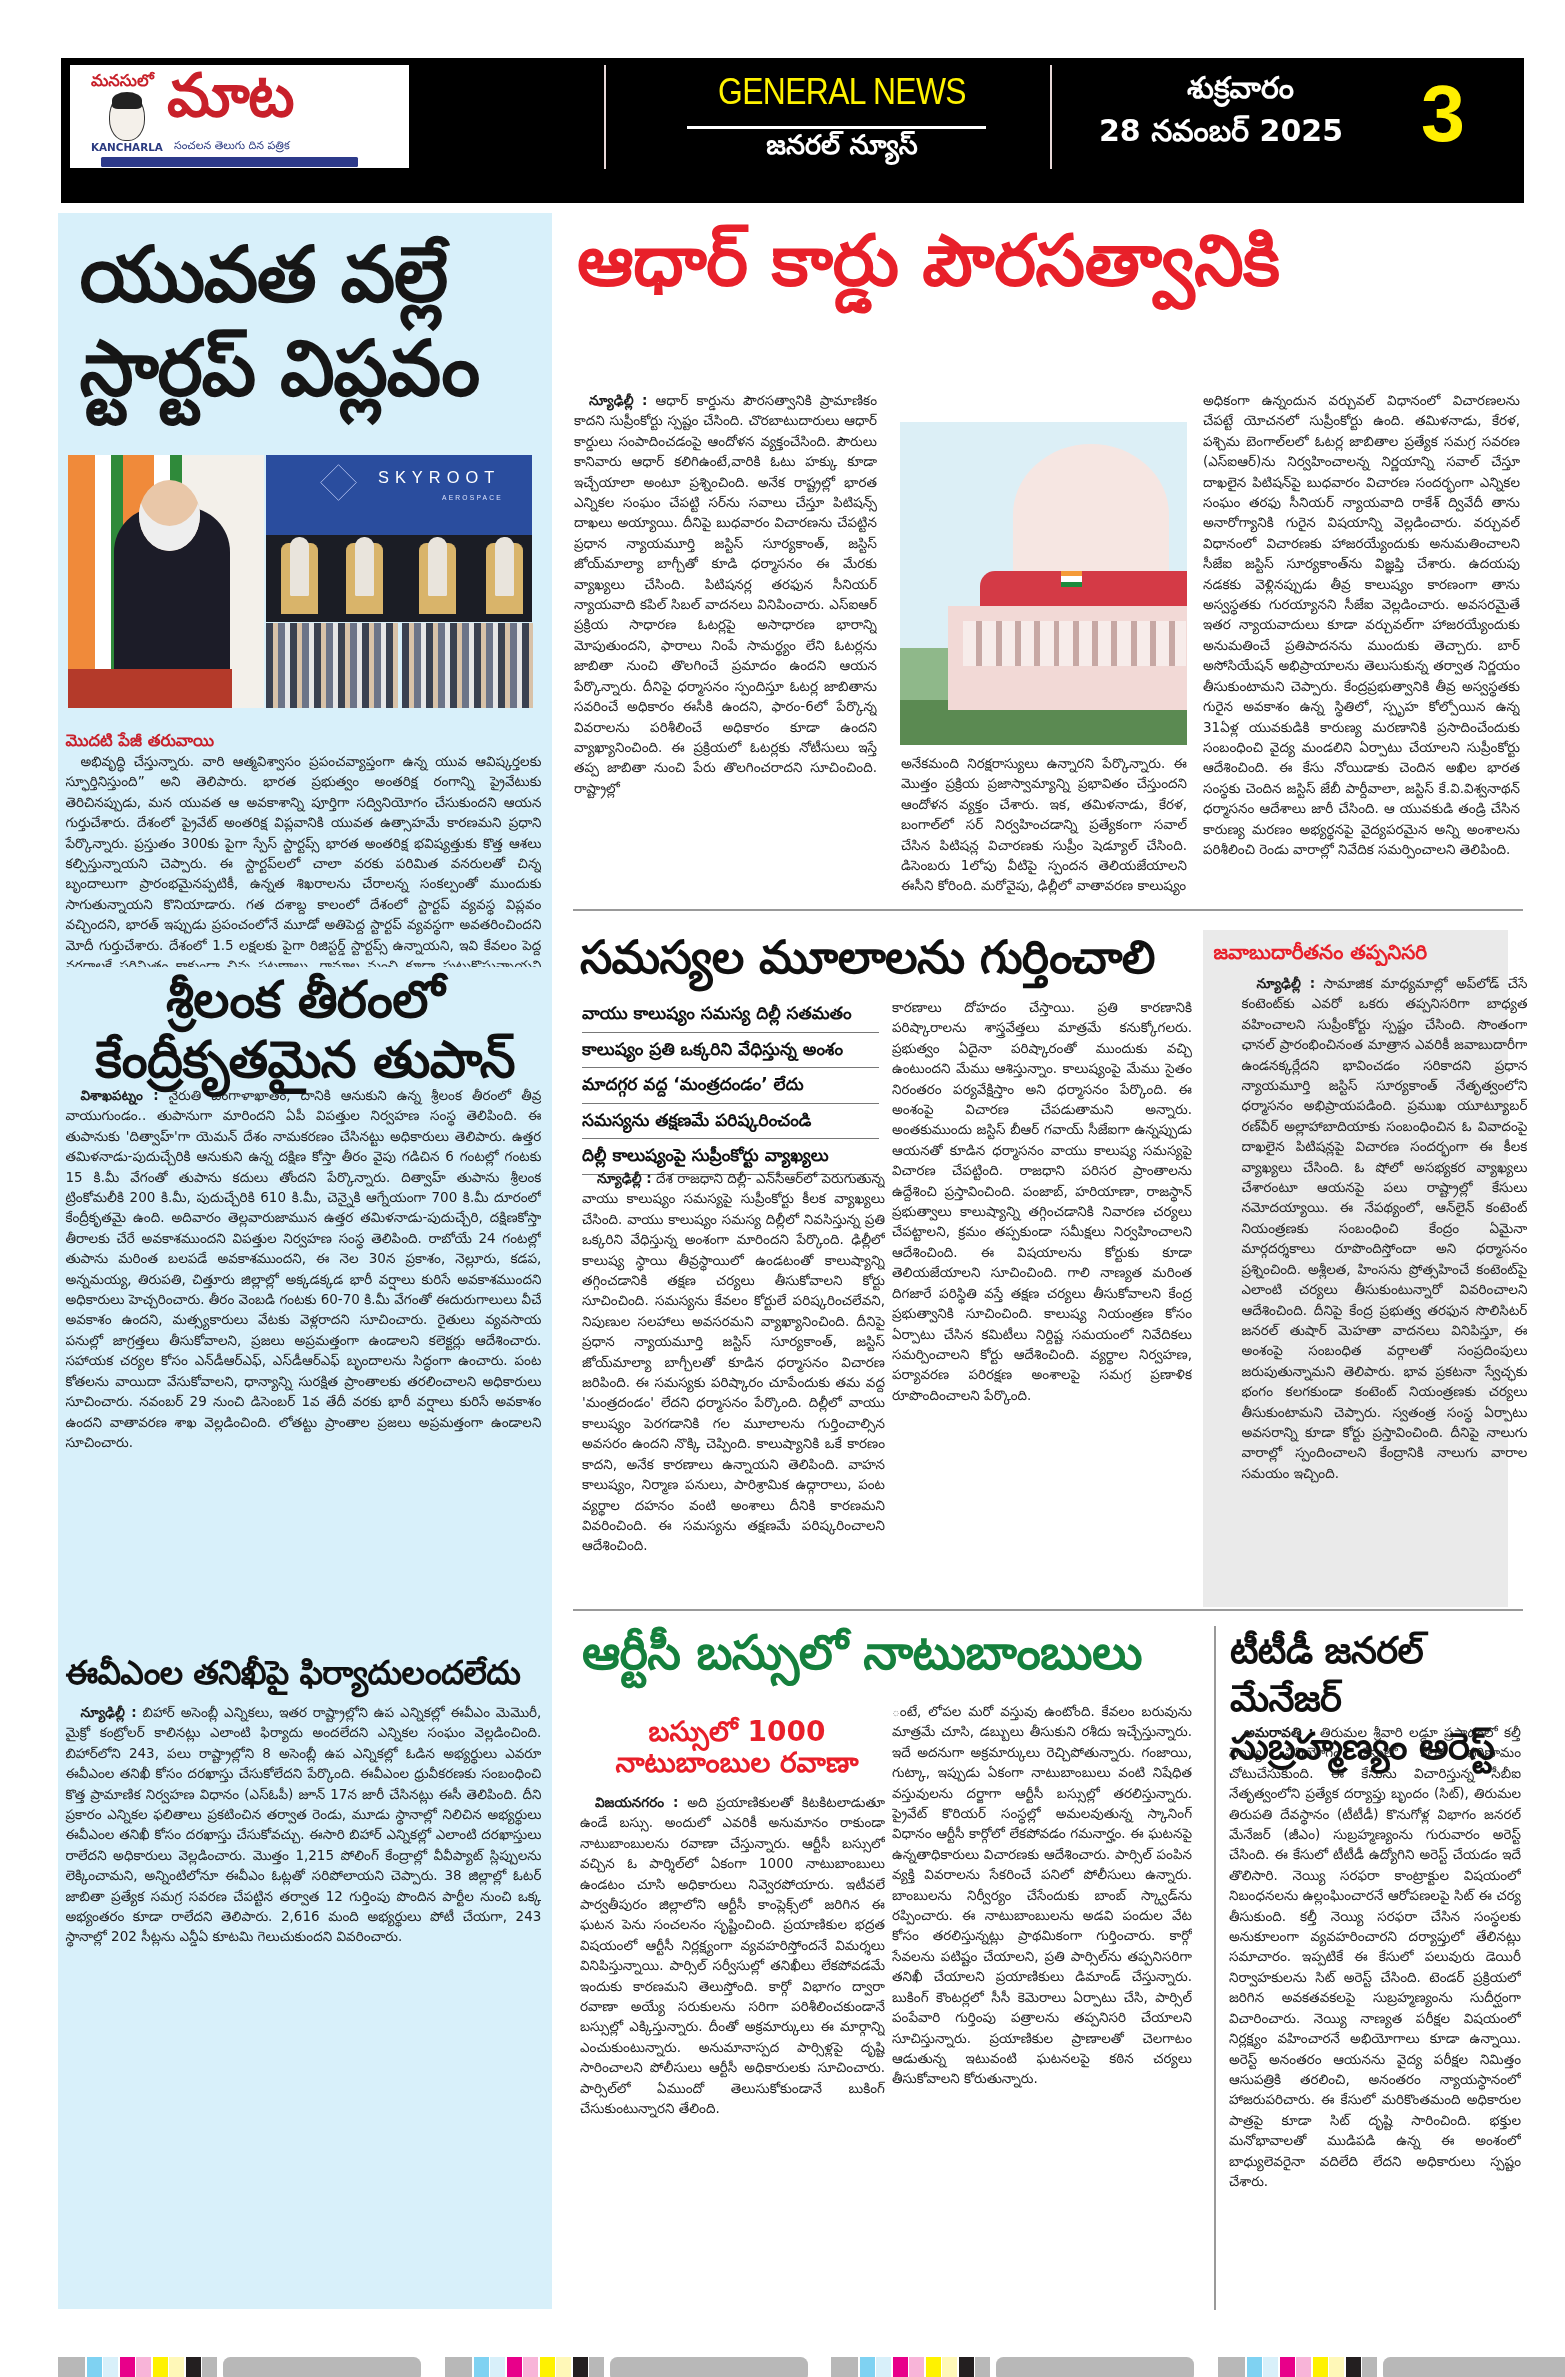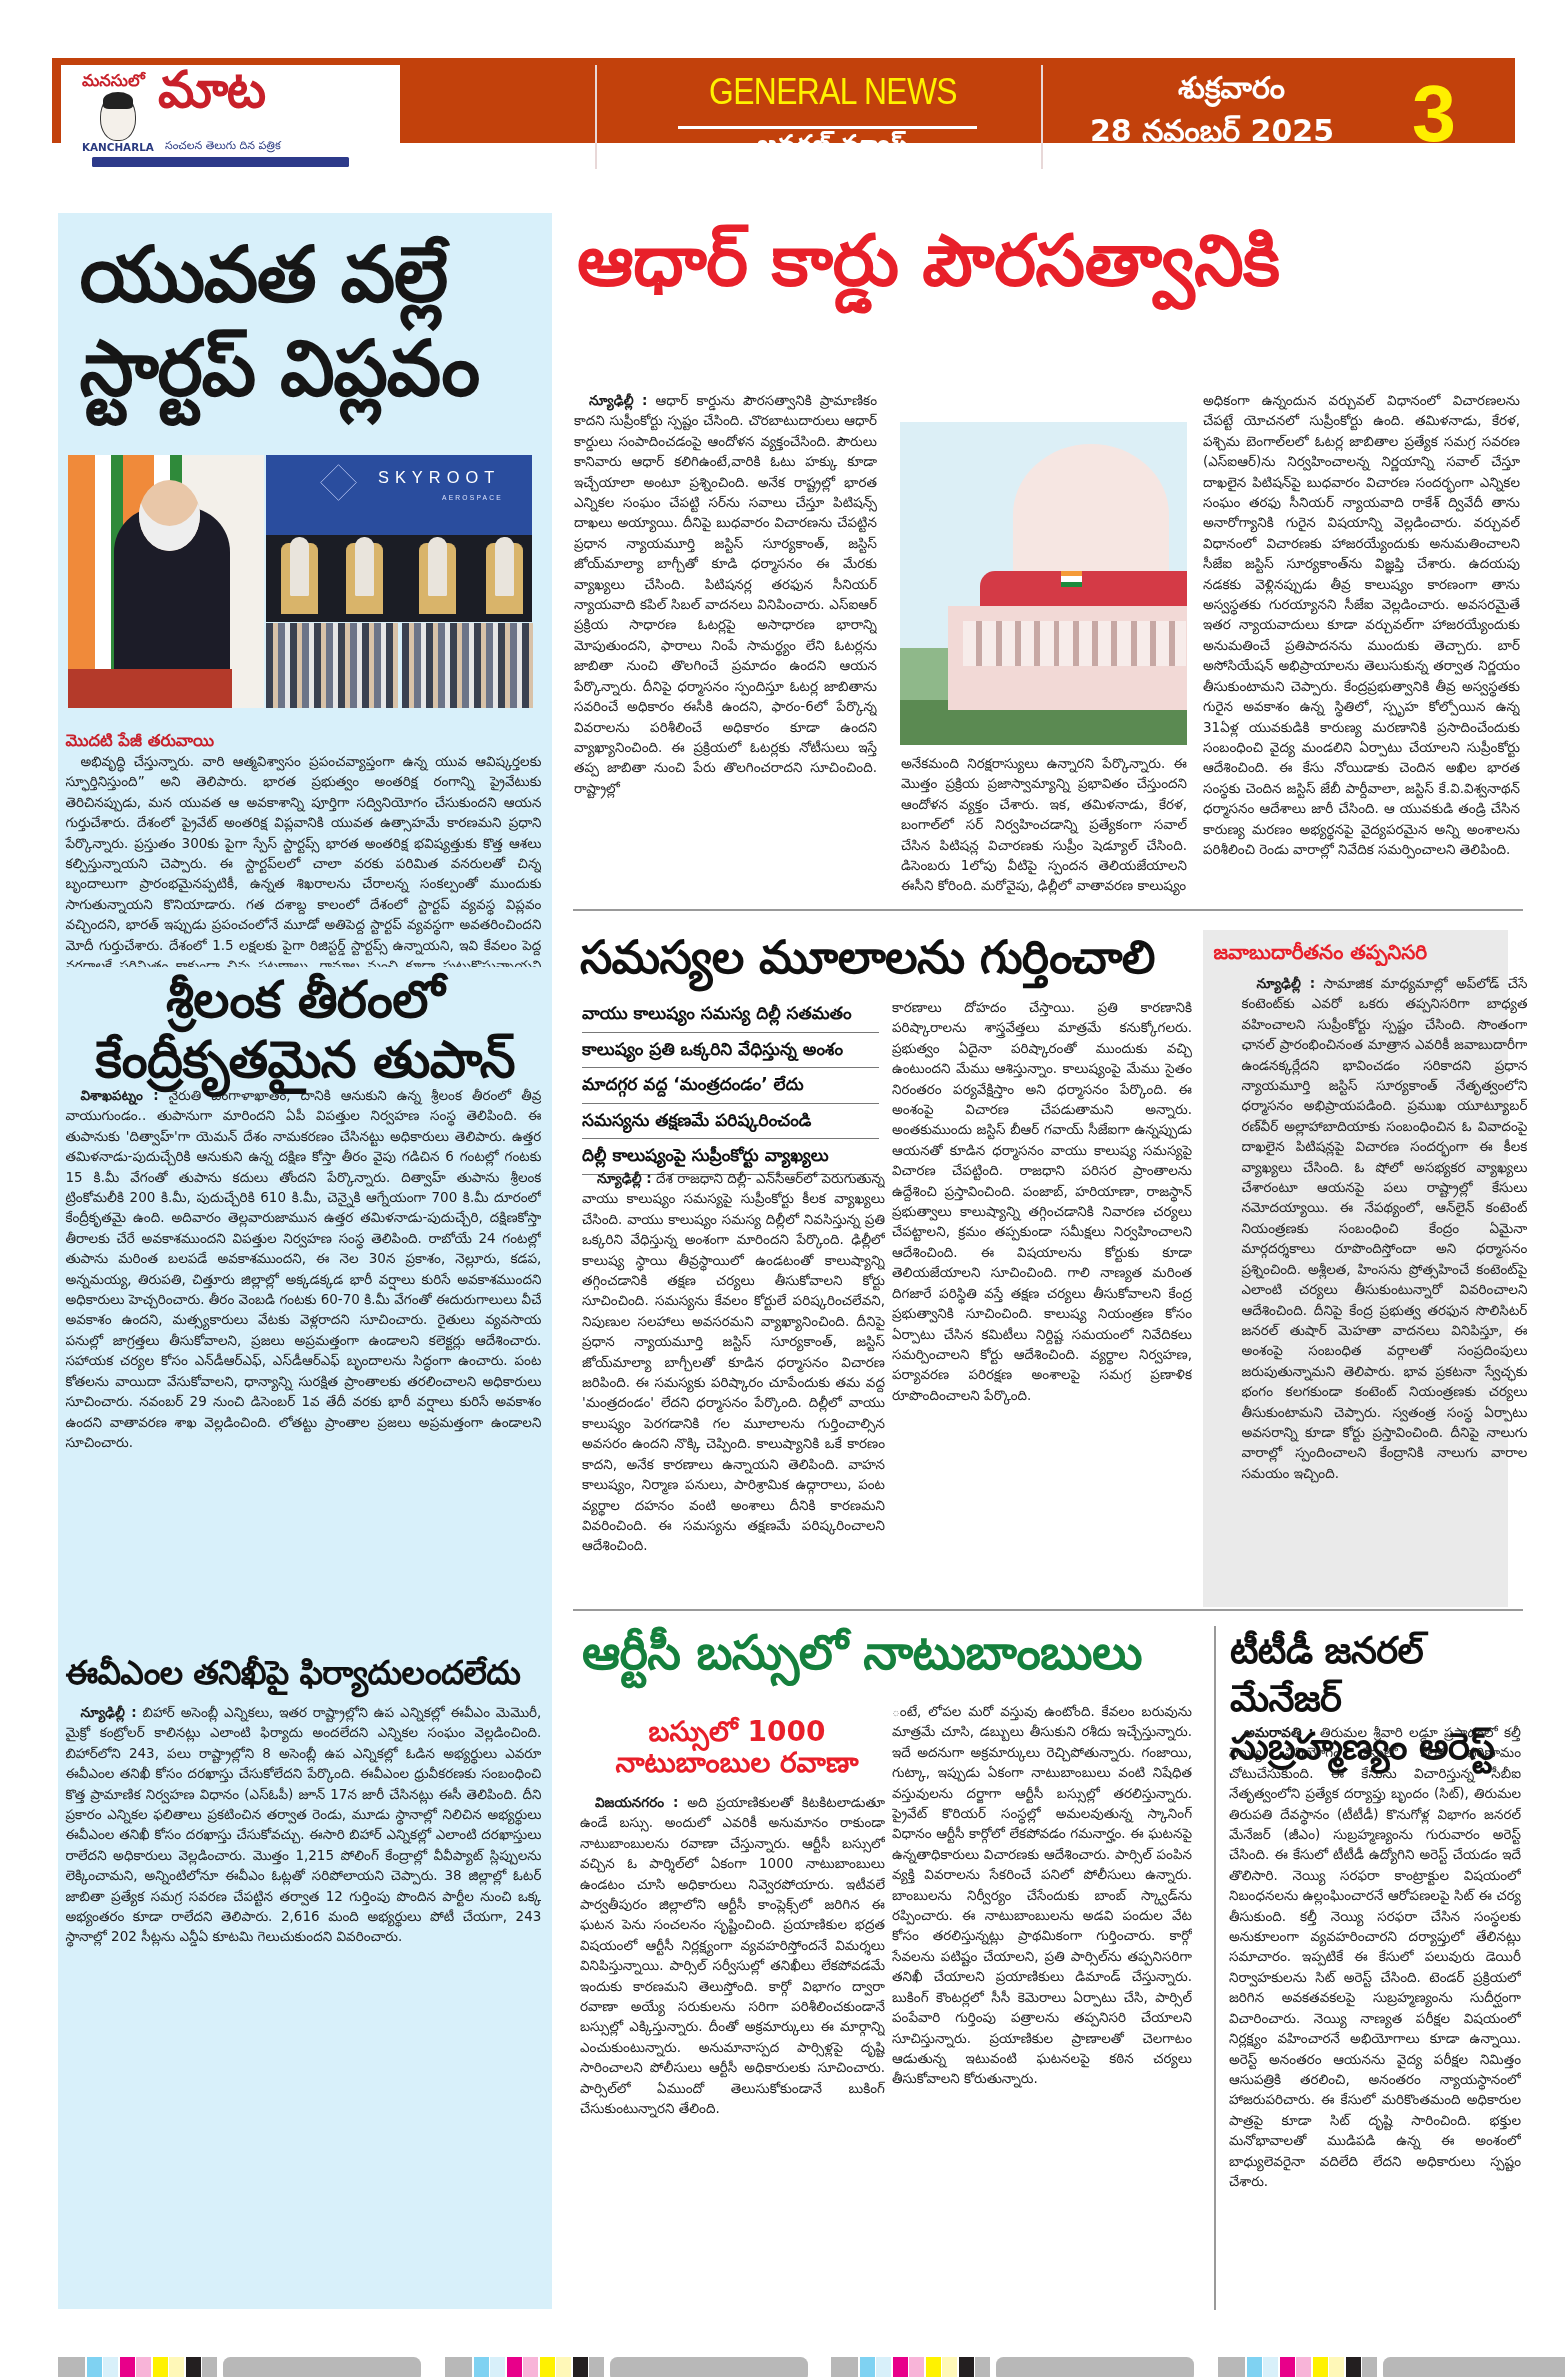--- a/index.html
+++ b/index.html
@@ -1,25 +1,25 @@
 <!DOCTYPE html>
 <html style="font-size:12px"><head>
 <meta charset="utf-8">
 <style>
   * { box-sizing: border-box; margin: 0; padding: 0; }
   html, body { width: 1565px; height: 2377px; background: #ffffff; overflow: hidden; }
   body { position: relative; font-family: "DejaVu Sans", sans-serif; color: #1a1a1a; }
 
   
-  .masthead { position: absolute; left: 52px; top: 58px; width: 1463px; height: 85px; background: #c2410c; }
+  .masthead { position: absolute; left: 61px; top: 58px; width: 1463px; height: 145px; background: #000000; }
   .logo-box { position: absolute; left: 9px; top: 6.7px; width: 339px; height: 103px; background: #fff; }
   .logo-small { position: absolute; left: 21px; top: 6px; font-size: 16.4px; font-weight: bold; color: #c8202a; }
   .logo-face { position: absolute; left: 39px; top: 28px; width: 36px; height: 48px; border-radius: 50% 50% 45% 45%; border: 1.5px solid #333; background: #f4f0ea; }
   .logo-face::before { content: ""; position: absolute; left: 1.5px; top: -1.5px; width: 30px; height: 16.4px; background: #222; border-radius: 50% 50% 20% 20%; }
-  .logo-main { position: absolute; left: 97px; top: -3px; font-size: 51px; font-weight: bold; color: #c8202a; letter-spacing: -1.5px; line-height: 1.1; }
+  .logo-main { position: absolute; left: 97px; top: -3px; font-size: 60px; font-weight: bold; color: #c8202a; letter-spacing: -1.5px; line-height: 1.1; }
   .logo-brand { position: absolute; left: 21px; top: 76px; font-size: 10.4px; font-weight: bold; color: #2a3a80; }
   .logo-tag { position: absolute; left: 104px; top: 74px; font-size: 11px; color: #2a3a80; }
   .logo-bar { position: absolute; left: 31px; top: 92px; width: 257px; height: 10.4px; background: #2d3a8a; border-radius: 1.5px; }
 
   .hdr-divider { position: absolute; top: 6.7px; width: 1.5px; height: 104px; background: #e8d8d8; }
   .hdr-en { position: absolute; left: 610px; top: 13.4px; width: 342px; text-align: center; font-family: "Liberation Sans", sans-serif; font-size: 37px; color: #fff200; letter-spacing: -0.7px; transform: scaleX(0.86); transform-origin: center; }
   .hdr-rule { position: absolute; left: 626px; top: 68px; width: 299px; height: 3px; background: #fff; }
   .hdr-te { position: absolute; left: 610px; top: 71px; width: 342px; text-align: center; font-size: 27px; font-weight: bold; color: #fff; }
   .hdr-day { position: absolute; left: 1038px; top: 12px; width: 283px; text-align: center; font-size: 30px; font-weight: bold; color: #fff; }
   .hdr-date { position: absolute; left: 1038px; top: 55px; width: 283px; font-size: 30px; font-weight: bold; color: #fff; }

